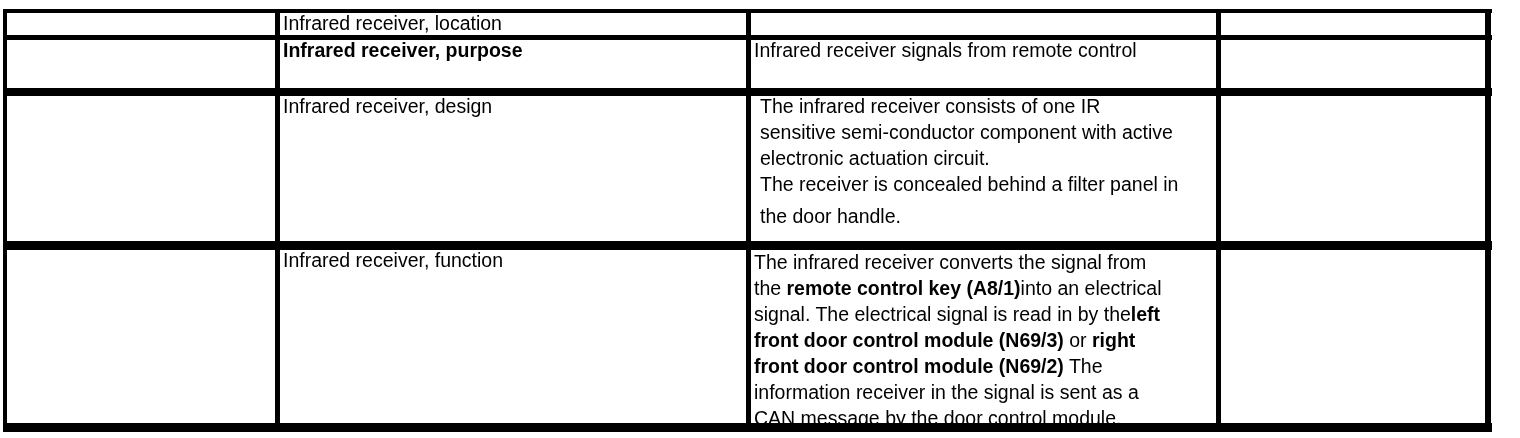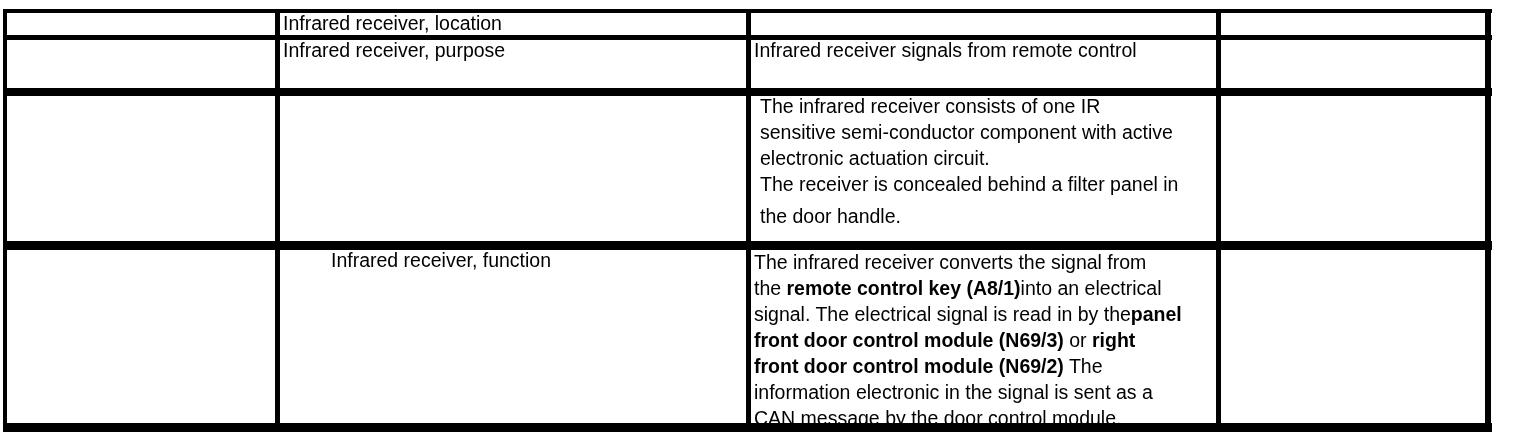--- a/index.html
+++ b/index.html
@@ -61,54 +61,57 @@
   <div class="table">
 
     <div class="cell" style="left:7px; top:13px; width:268px; height:22px;"></div>
     <div class="cell" style="left:280px; top:13px; width:466px; height:22px;">
       <div class="cell-text">Infrared receiver, location</div>
     </div>
     <div class="cell" style="left:751px; top:13px; width:465px; height:22px;"></div>
     <div class="cell" style="left:1221px; top:13px; width:264px; height:22px;"></div>
 
     <div class="cell" style="left:7px; top:40px; width:268px; height:48px;"></div>
-    <div class="cell" style="left:280px; top:40px; width:513px; height:48px;">
+    <div class="cell" style="left:280px; top:40px; width:513px; height:48px;font-weight:bold;">
       <div class="cell-text">Infrared receiver, purpose</div>
     </div>
     <div class="cell" style="left:751px; top:40px; width:465px; height:56px;">
       <div class="cell-text">
           <div class="tline"><span>Infrared receiver signals from remote control</span></div>
         </div>
     </div>
     <div class="cell" style="left:1221px; top:40px; width:264px; height:48px;"></div>
 
     <div class="cell" style="left:7px; top:96px; width:268px; height:145px;"></div>
+    <div class="cell" style="left:280px; top:96px; width:466px; height:145px;">
+      <div class="cell-text">Infrared receiver, design</div>
+    </div>
     <div class="cell" style="left:757px; top:96px; width:465px; height:123px;">
       <div class="cell-text">
           <div class="tline"><span>The infrared receiver consists of one IR</span></div>
           <div class="tline"><span>sensitive semi-conductor component with active</span></div>
           <div class="tline"><span>electronic actuation circuit.</span></div>
           <div class="tline"><span>The receiver is concealed behind a filter panel in</span></div>
           <div class="tline" style="margin-top: 6px;"><span>the door handle.</span></div>
         </div>
     </div>
     <div class="cell" style="left:1221px; top:96px; width:264px; height:145px;"></div>
 
     <div class="cell" style="left:7px; top:250px; width:268px; height:173px;"></div>
-    <div class="cell" style="left:280px; top:250px; width:466px; height:173px;padding-left:48px;">
+    <div class="cell" style="left:280px; top:250px; width:466px; height:173px;">
       <div class="cell-text">Infrared receiver, function</div>
     </div>
     <div class="cell" style="left:751px; top:252px; width:465px; height:219px;">
       <div class="cell-text">
           <div class="tline"><span>The infrared receiver converts the signal from</span></div>
           <div class="tline"><span>the </span><span class="b">remote control key (A8/1)</span><span>into an electrical</span></div>
-          <div class="tline"><span>signal. The electrical signal is read in by the</span><span class="b">panel</span></div>
+          <div class="tline"><span>signal. The electrical signal is read in by the</span><span class="b">left</span></div>
           <div class="tline"><span class="b">front door control module (N69/3)</span><span> or </span><span class="b">right</span></div>
           <div class="tline"><span class="b">front door control module (N69/2)</span><span> The</span></div>
-          <div class="tline"><span>information electronic in the signal is sent as a</span></div>
+          <div class="tline"><span>information receiver in the signal is sent as a</span></div>
           <div class="tline"><span>CAN message by the door control module.</span></div>
         </div>
     </div>
     <div class="cell" style="left:1221px; top:250px; width:264px; height:173px;"></div>
 
     <div class="hline" style="top:9px;   height:4px;"></div>
     <div class="hline" style="top:35px;  height:5px;"></div>
     <div class="hline" style="top:88px;  height:8px;"></div>
     <div class="hline" style="top:241px; height:9px;"></div>
     <div class="hline" style="top:423px; height:9px;"></div>

